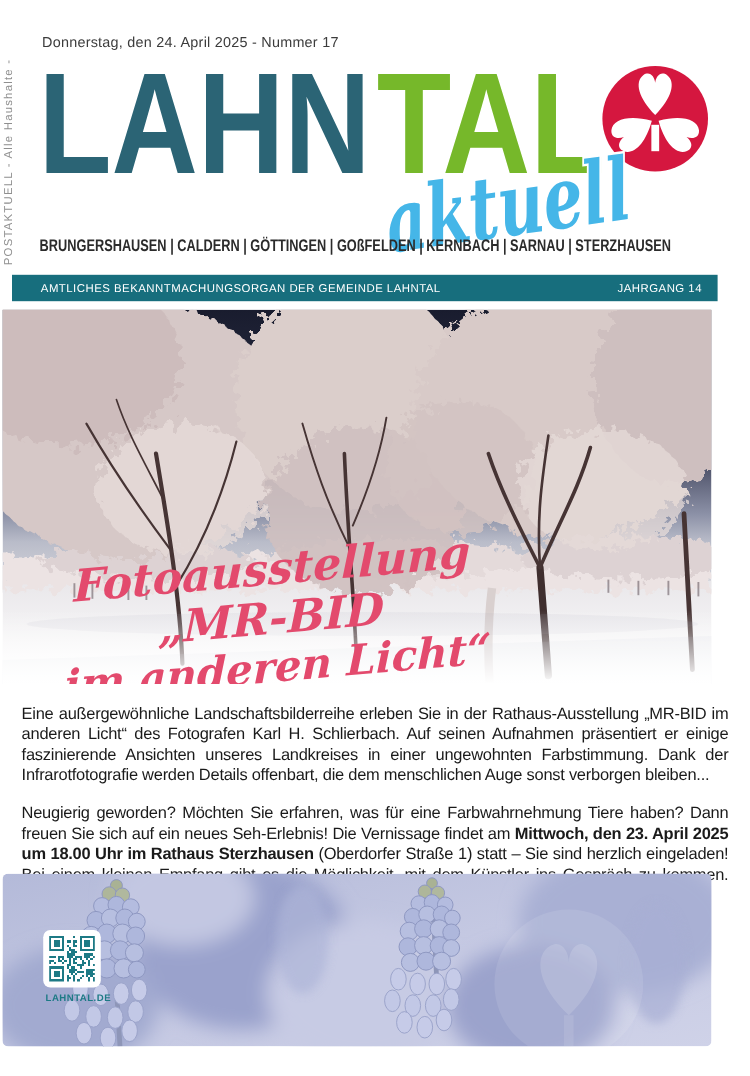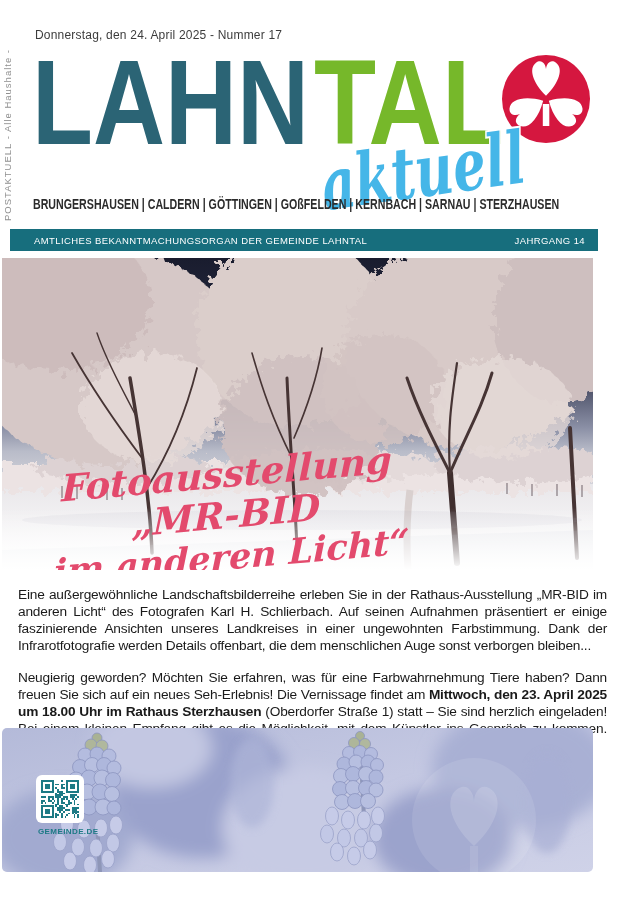--- a/index.html
+++ b/index.html
@@ -401,16 +401,16 @@
           <rect x="34.38095238095238" y="30.761904761904763" width="1.8095238095238095" height="1.8095238095238095" fill="#1D7A85"></rect>
           <rect x="34.38095238095238" y="32.57142857142857" width="1.8095238095238095" height="1.8095238095238095" fill="#1D7A85"></rect>
           <rect x="36.19047619047619" y="16.285714285714285" width="1.8095238095238095" height="1.8095238095238095" fill="#1D7A85"></rect>
           <rect x="36.19047619047619" y="23.523809523809526" width="1.8095238095238095" height="1.8095238095238095" fill="#1D7A85"></rect>
           <rect x="36.19047619047619" y="27.142857142857142" width="1.8095238095238095" height="1.8095238095238095" fill="#1D7A85"></rect>
           <rect x="36.19047619047619" y="30.761904761904763" width="1.8095238095238095" height="1.8095238095238095" fill="#1D7A85"></rect>
           <rect x="36.19047619047619" y="34.38095238095238" width="1.8095238095238095" height="1.8095238095238095" fill="#1D7A85"></rect>
           <rect x="36.19047619047619" y="36.19047619047619" width="1.8095238095238095" height="1.8095238095238095" fill="#1D7A85"></rect>
         </svg>
     </div>
-    <div class="qr-label">GEMEINDE.DE</div>
+    <div class="qr-label">LAHNTAL.DE</div>
   </div>
 
 </div>
 
 </body></html>

